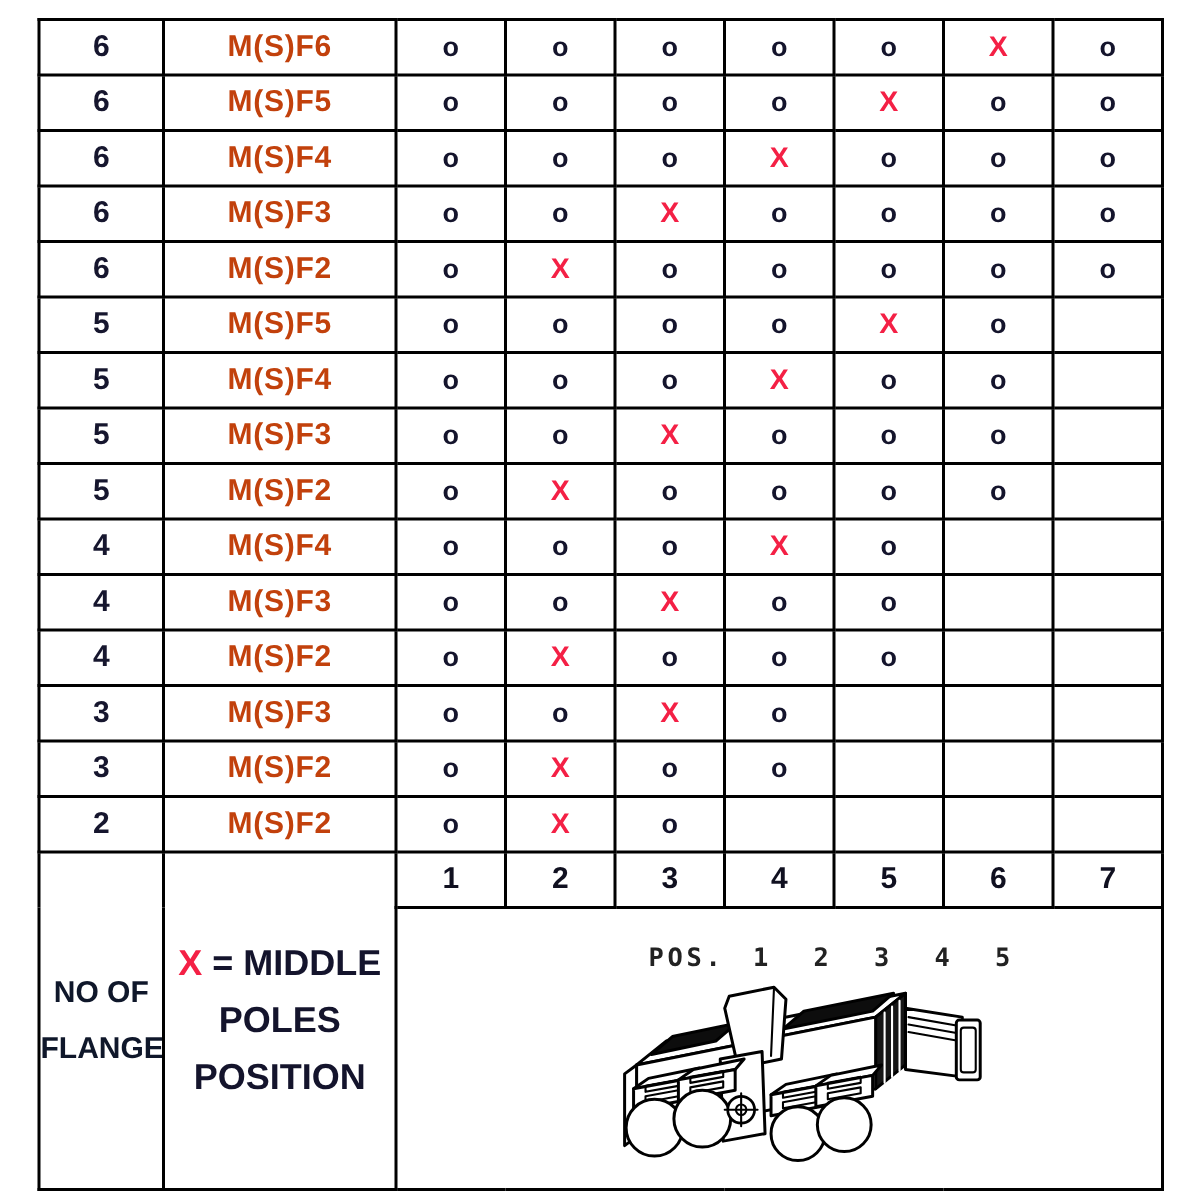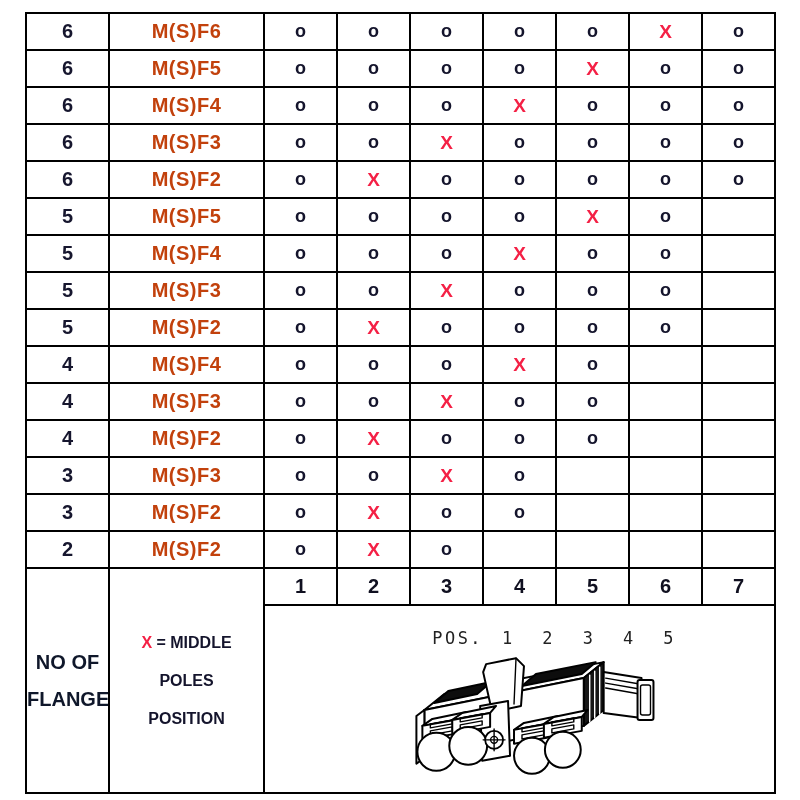--- a/index.html
+++ b/index.html
@@ -8,24 +8,24 @@
   table.flange{position:absolute;left:25px;top:12px;width:750px;border-collapse:collapse;table-layout:fixed;}
   table.flange td{border:2px solid #000;text-align:center;vertical-align:middle;padding:0;overflow:hidden;}
   tr.data-row{height:37px;}
   td.c-pole{font-size:20px;font-weight:600;color:#16162e;}
   td.c-flange{font-size:20px;font-weight:600;color:#c2410c;letter-spacing:0.5px;}
   td.c-mark{font-size:18px;font-weight:700;color:#14142c;}
   td.c-mark.x{color:#f42045;font-size:19px;}
   tr.pos-row{height:37px;}
   td.c-pos{font-size:20px;font-weight:700;color:#101020;}
   td.legend-poles{font-size:20px;font-weight:700;color:#0f172a;line-height:37px;}
-  td.legend-x{font-size:16px;font-weight:700;color:#14142c;line-height:38px;}
+  td.legend-x{font-size:24px;font-weight:700;color:#14142c;line-height:38px;}
   .red{color:#f42045;}
   td.image-cell{height:186px;position:relative;vertical-align:top;}
-  .draw-wrap{position:relative;width:100%;height:186px;}
+  .draw-wrap{position:relative;width:100%;height:186px;font-weight:bold;}
   svg.connector{position:absolute;left:0;top:0;width:100%;height:100%;}
   .pos-caption{font-family:"DejaVu Sans Mono","Liberation Mono",monospace;font-size:17px;letter-spacing:2.5px;fill:#222;}
   .pos-numbers{font-family:"DejaVu Sans Mono","Liberation Mono",monospace;font-size:17px;letter-spacing:10px;fill:#222;}
 </style>
 </head>
 <body>
 
 <div class="sheet">
   <table class="flange">
     <colgroup>

